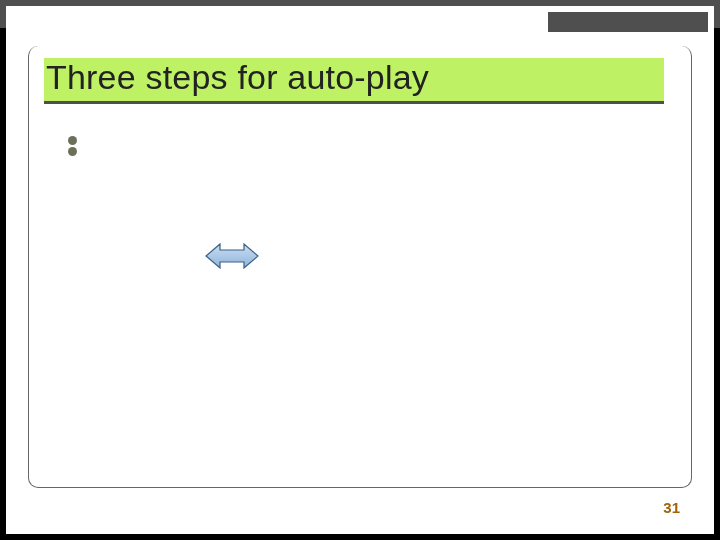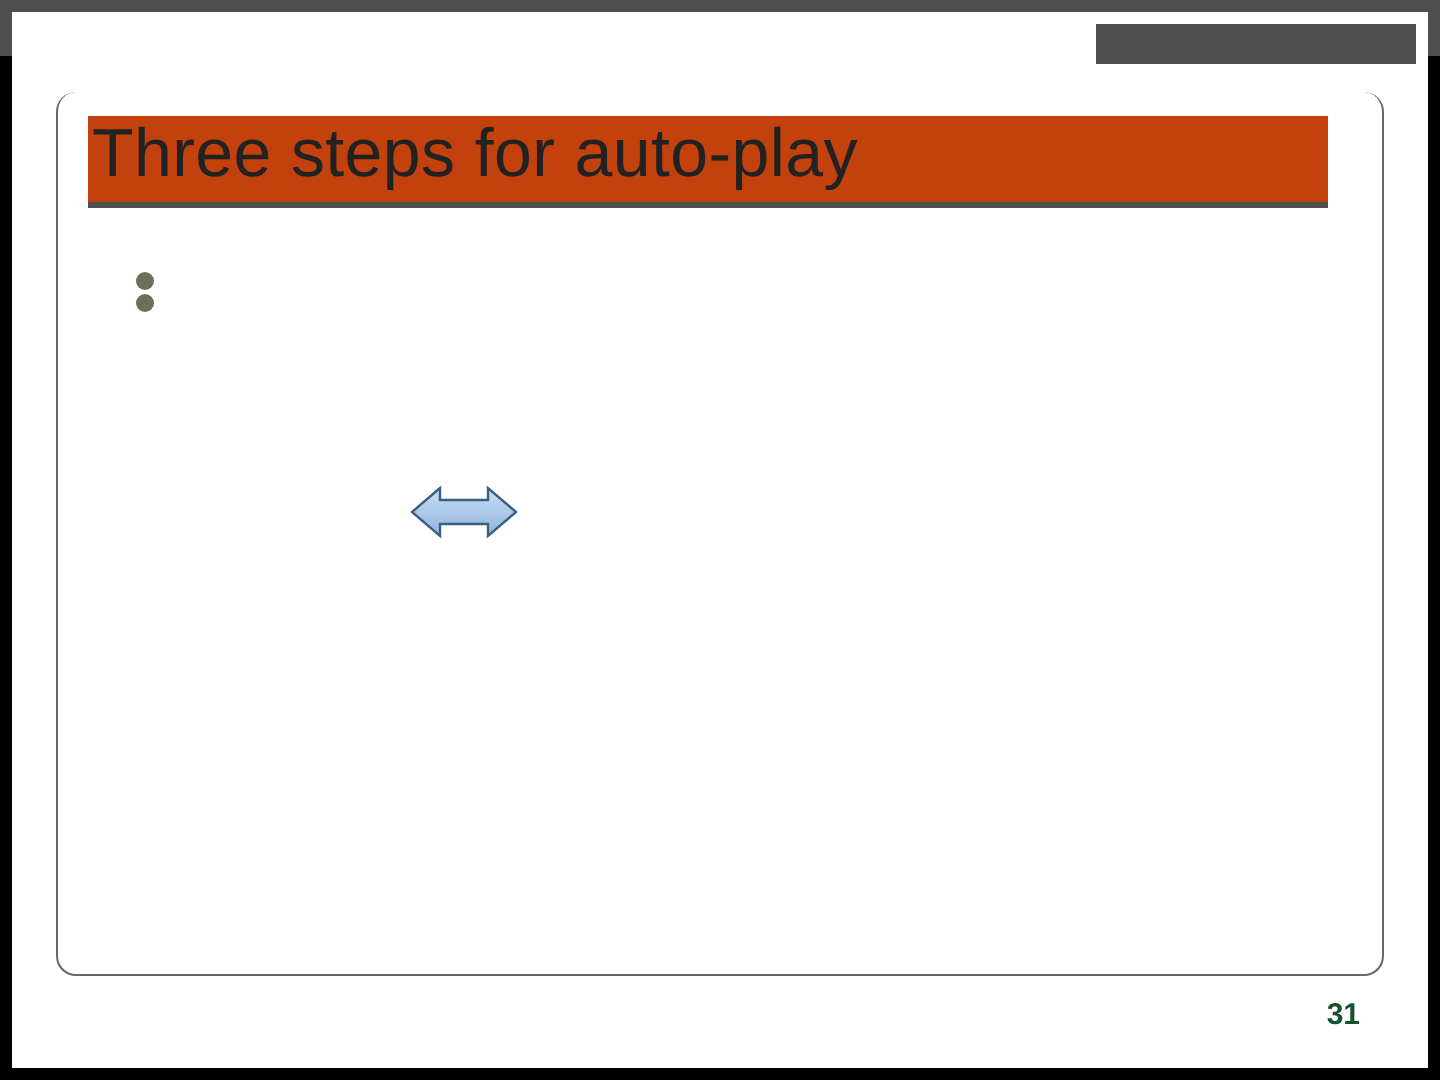--- a/index.html
+++ b/index.html
@@ -27,21 +27,21 @@
     width: 664px; height: 442px;
     border: 1px solid #666;
     border-top: none;
     border-radius: 10px;
     background: #fff;
   }
   .title-wrap {
     position: absolute;
     top: 52px; left: 38px;
     width: 620px;
-    background: #c2410c;
+    background: #bef264;
     padding: 0 2px 4px 2px;
     z-index: 2;
     border-bottom: 3px solid #4f4f4f;
   }
   .title {
     font-size: 34px;
     color: #222;
     font-weight: 400;
     letter-spacing: 0.2px;
   }
@@ -79,21 +79,21 @@
     font-size: 13px;
     font-weight: 700;
     color: #000;
     letter-spacing: 0.5px;
   }
   .page-num {
     position: absolute;
     bottom: 18px; right: 34px;
     font-size: 15px;
     font-weight: 700;
-    color: #14532d;
+    color: #a16207;
   }
   .gray-nub {
     position: absolute;
     top: 6px; right: 6px;
     width: 160px; height: 20px;
     background: #4f4f4f;
     z-index: 3;
   }
 </style>
 </head>

